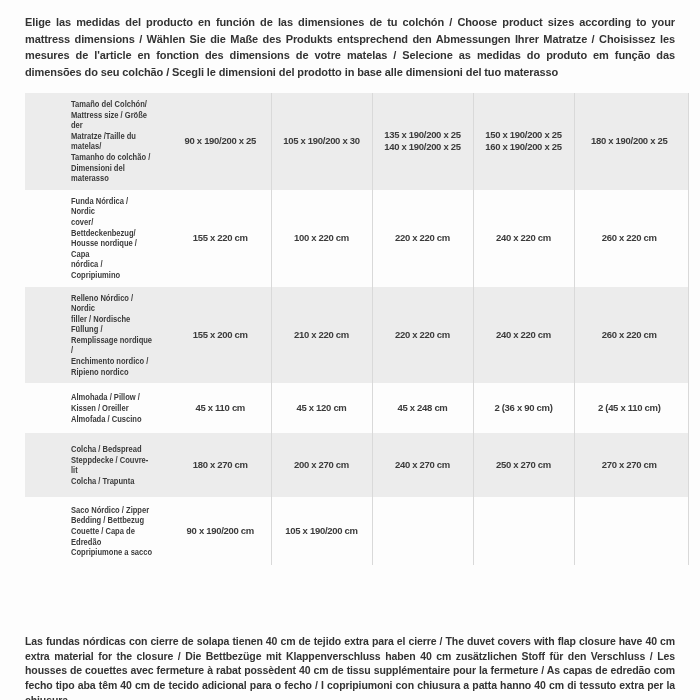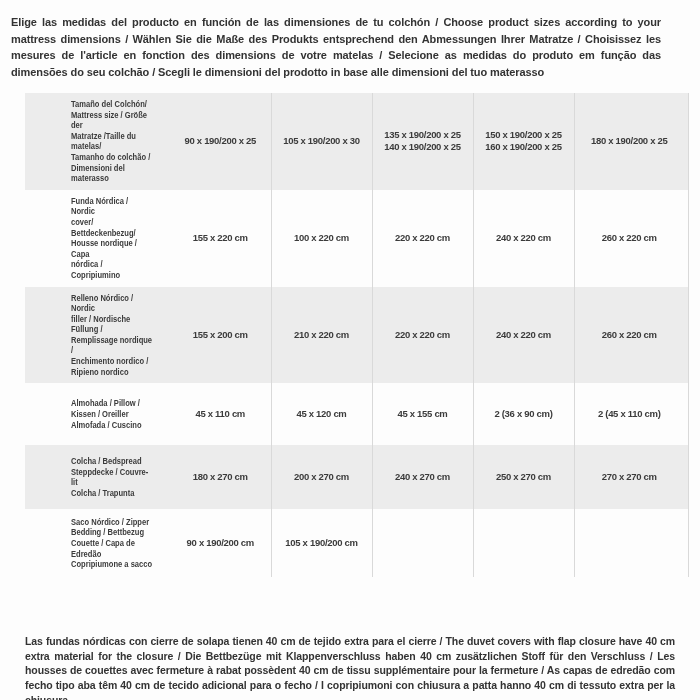--- a/index.html
+++ b/index.html
@@ -1,21 +1,21 @@
 <!DOCTYPE html>
 <html><head>
 <meta charset="utf-8">
 <style>
   html,body { margin:0; padding:0; background:#ffffff; }
   .page {
     position:relative; width:700px; height:700px; background:#fdfdfd;
     font-family:"Liberation Sans", sans-serif; color:#3b3b3b; overflow:hidden;
   }
   .intro {
-    position:absolute; top:14px; left:11px; width:650px; margin:0;
+    position:absolute; top:14px; left:25px; width:650px; margin:0;
     font-size:11px; font-weight:bold; line-height:16.5px;
     text-align:justify; letter-spacing:-0.1px; color:#333333;
   }
   .table-wrap {
     position:absolute; top:93px; left:25px; width:663px;
     border-right:1px solid #d9d9d9;
   }
   table { border-collapse:collapse; table-layout:fixed; width:100%; }
   td { vertical-align:middle; font-weight:bold; padding:6px 2px; }
   tr.alt td { background:#ececec; }
@@ -27,21 +27,21 @@
     display:inline-block; transform:scaleX(0.84); transform-origin:0 50%;
     white-space:pre-line;
   }
   td.cell {
     text-align:center; font-size:9.5px; line-height:12px;
     letter-spacing:-0.3px; white-space:pre-line;
   }
   td.cell + td.cell { border-left:1px solid #d9d9d9; }
   td.cell.last { padding-right:6px; }
   tr.r1 { height:72px;border-radius:29px; } tr.r2 { height:66px; } tr.r3 { height:62px; }
-  tr.r4 { height:66px; } tr.r5 { height:74px; } tr.r6 { height:62px; }
+  tr.r4 { height:66px; } tr.r5 { height:74px; } tr.r6 { height:50px; }
   tr.r7 { height:64px; } tr.r8 { height:68px; }
   .note {
     position:absolute; top:634px; left:25px; width:650px; margin:0;
     font-size:10.5px; font-weight:bold; line-height:14.7px;
     text-align:justify; letter-spacing:-0.1px; color:#333333;
   }
 </style>
 </head>
 <body>
 
@@ -96,21 +96,21 @@
           <td class="cell">220 x 220 cm</td>
           <td class="cell">240 x 220 cm</td>
           <td class="cell last">260 x 220 cm</td>
         </tr>
         <tr class="r6">
           <td class="label"><span class="squeeze">Almohada  / Pillow /
 Kissen / Oreiller
 Almofada / Cuscino</span></td>
           <td class="cell">45 x 110 cm</td>
           <td class="cell">45 x 120 cm</td>
-          <td class="cell">45 x 155 cm</td>
+          <td class="cell">45 x 248 cm</td>
           <td class="cell">2 (36 x 90 cm)</td>
           <td class="cell last">2 (45 x 110 cm)</td>
         </tr>
         <tr class="r7 alt">
           <td class="label"><span class="squeeze">Colcha / Bedspread
 Steppdecke / Couvre-lit
 Colcha / Trapunta</span></td>
           <td class="cell">180 x 270 cm</td>
           <td class="cell">200 x 270 cm</td>
           <td class="cell">240 x 270 cm</td>

